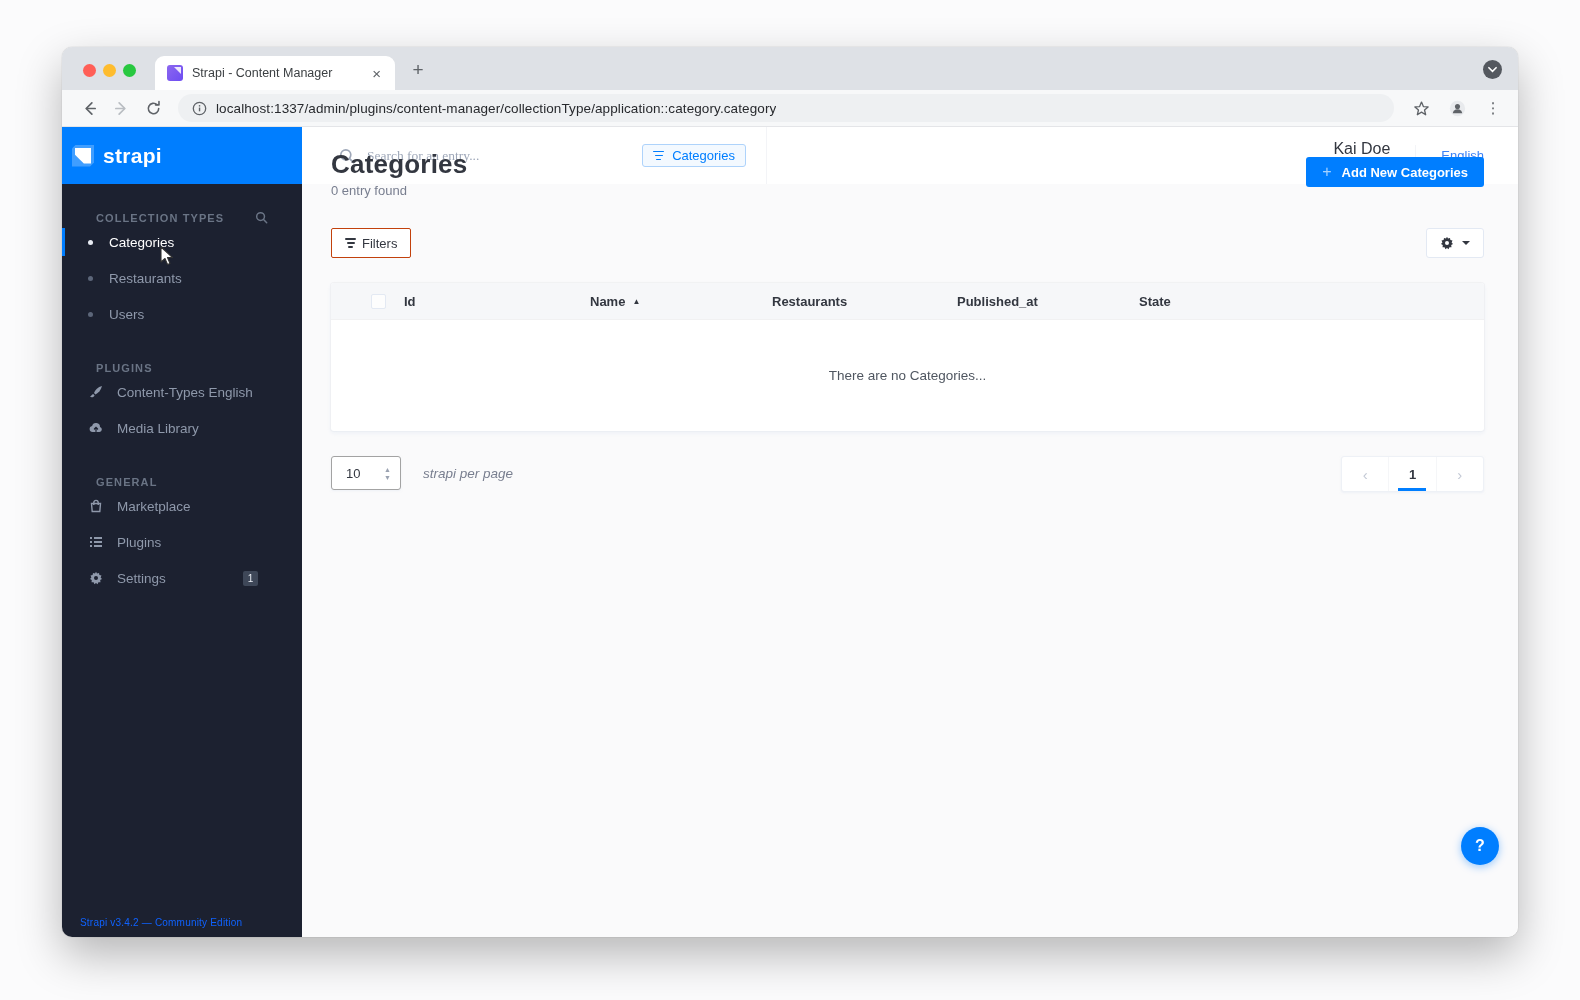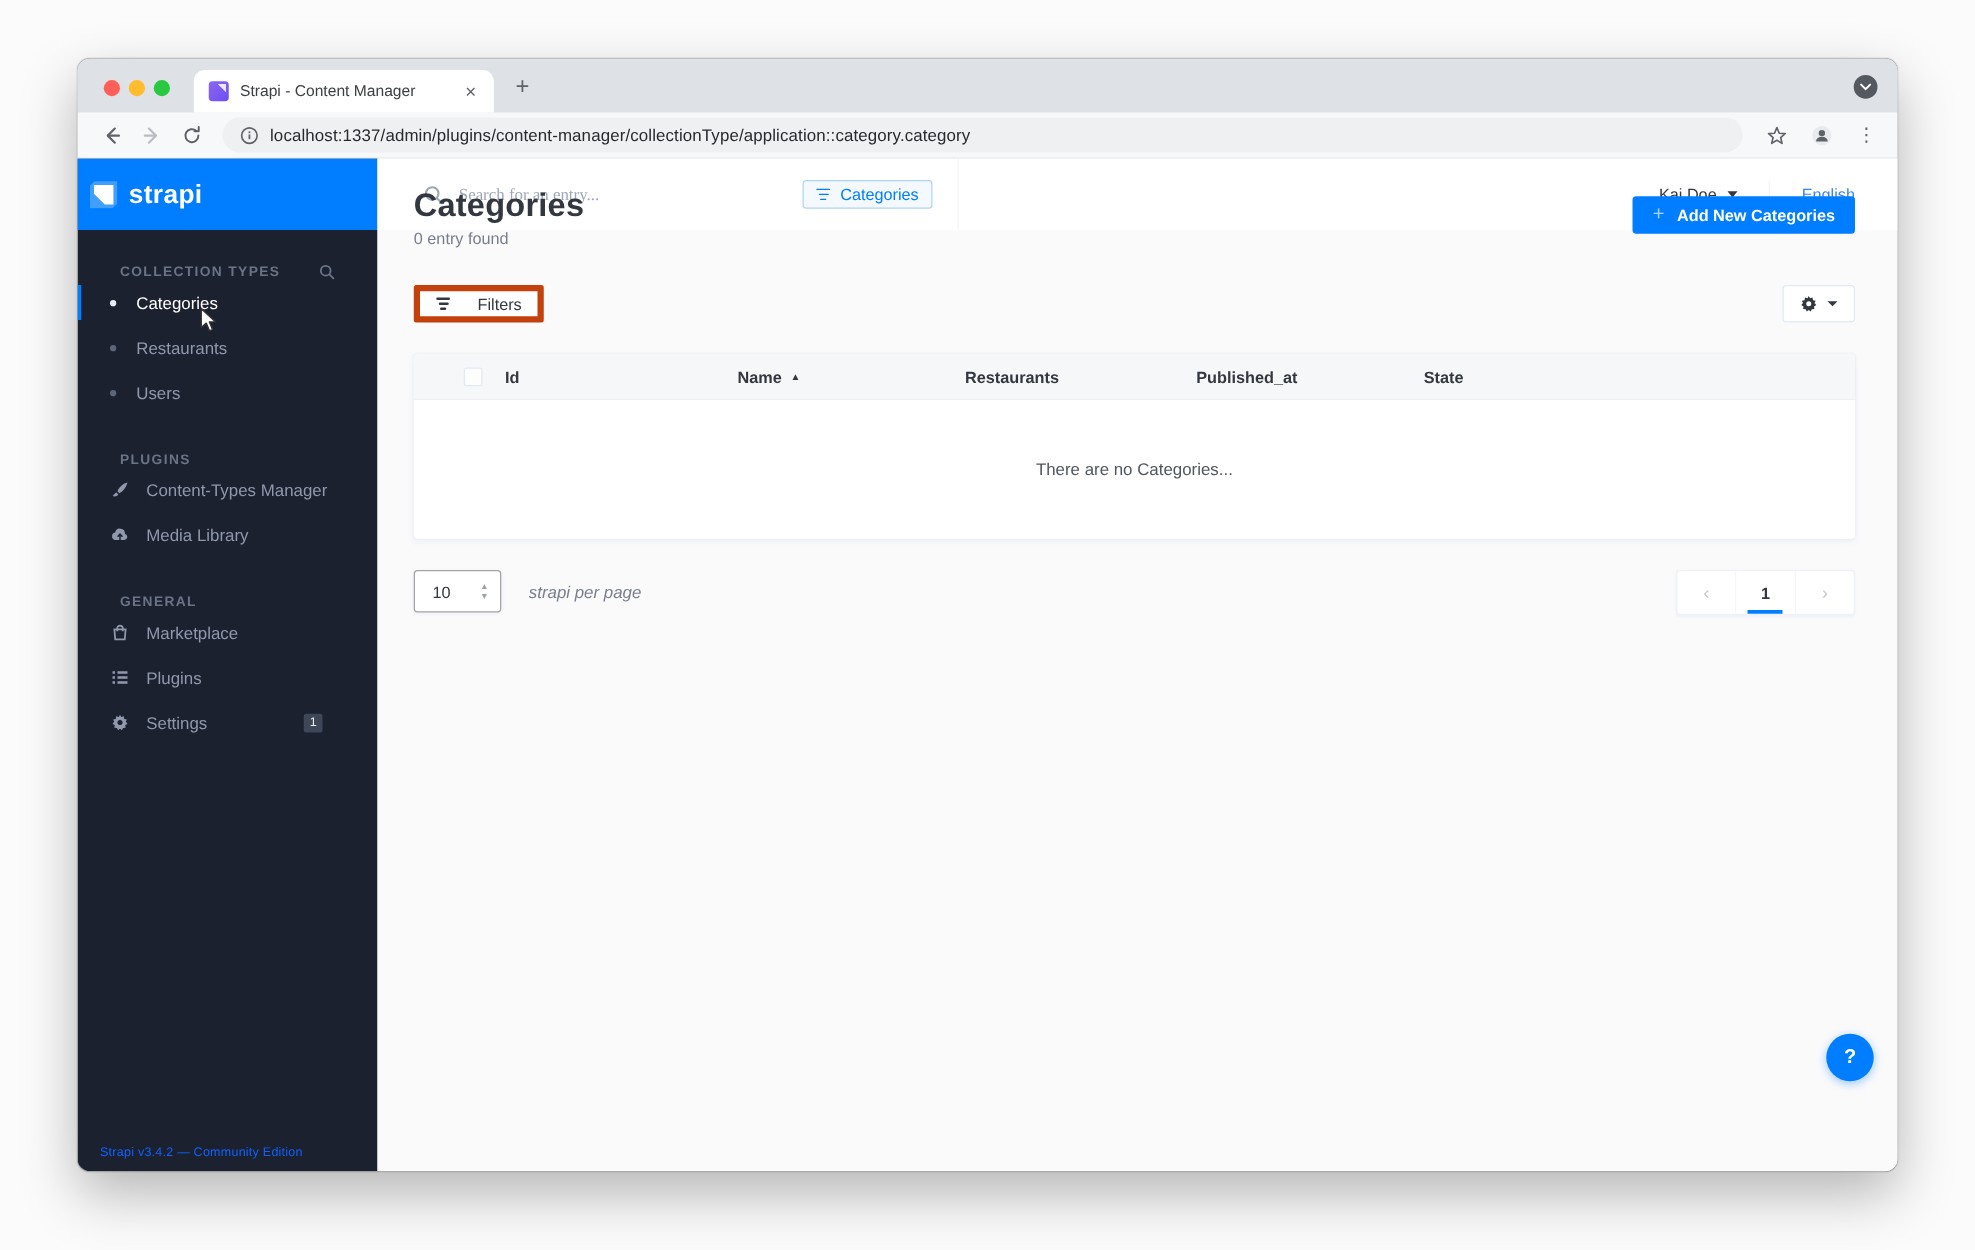--- a/index.html
+++ b/index.html
@@ -72,36 +72,36 @@
   .main { flex:1; background:#fafafb; position:relative; min-width:0; }
   .app-header { height:57px; background:#fff; display:flex; }
   .search-zone { width:465px; display:flex; align-items:center; padding:0 20px 0 37px; border-right:1px solid #f3f4f7; }
   .search-zone svg { width:16px; height:16px; flex:none; }
   .search-input { border:none; outline:none; background:transparent; flex:1; margin-left:12px;
                   font-size:13.5px; color:#333740; font-family:Liberation Serif, serif; }
   .search-input::placeholder { color:#9ea7b8; }
   .chip { height:23px; border:1px solid #aed3fb; background:#f3f9ff; border-radius:3px; color:#007eff;
           font-size:13px; display:flex; align-items:center; gap:8px; padding:0 10px; flex:none; }
   .header-right { flex:1; display:flex; align-items:center; justify-content:flex-end; padding-right:34px; }
-  .user { font-size:13px; color:#333740; display:flex; align-items:center; gap:9px; }
+  .user { font-size:16px; color:#333740; display:flex; align-items:center; gap:9px;flex-direction:column; }
   .caret-down { width:0; height:0; border-left:4.5px solid transparent; border-right:4.5px solid transparent; border-top:5px solid #333740; }
   .hdr-divider { width:1px; height:22px; background:#f3f4f7; margin:0 25px; }
   .lang { font-size:13px; color:#3b82f6; }
 
   .page-head { position:absolute; left:29px; top:22px; }
   .page-title { font-size:26px; font-weight:bold; color:#333740; letter-spacing:.2px; }
   .page-sub { font-size:13px; color:#787e8f; margin-top:3px; }
   .add-btn { position:absolute; right:34px; top:30px; height:30px; background:#007eff; border:none; border-radius:3px;
              color:#fff; font-size:13px; font-weight:bold; font-family:inherit; padding:0 16px;
              display:flex; align-items:center; gap:10px; }
   .add-plus { color:rgba(255,255,255,.65); font-size:16px; font-weight:normal; }
 
-  .filters-btn { position:absolute; left:29px; top:101px; height:30px; background:#fff; border:5px solid #c2410c;
+  .filters-btn { position:absolute; left:29px; top:101px; height:30px; background:#fff; border:1px solid #c2410c;
                  border-radius:2px; font-size:13px; color:#333740; font-family:inherit; padding:0 13px;
-                 display:flex; align-items:center; gap:22px; }
+                 display:flex; align-items:center; gap:6px; }
   .ficon { display:inline-flex; flex-direction:column; gap:2.5px; }
   .ficon i { display:block; height:1.5px; background:#333740; border-radius:1px; }
   .ficon i:nth-child(1){ width:11px; } .ficon i:nth-child(2){ width:8px; margin:0 auto; } .ficon i:nth-child(3){ width:5px; margin:0 auto; }
   .chip .ficon i { background:#007eff; }
 
   .gear-btn { position:absolute; right:34px; top:101px; height:30px; width:58px; background:#fff;
               border:1px solid #e3e9f3; border-radius:3px; display:flex; align-items:center; justify-content:center; gap:8px; }
   .gear-btn svg { width:14px; height:14px; }
   .gear-caret { width:0; height:0; border-left:4px solid transparent; border-right:4px solid transparent; border-top:4.5px solid #333740; }
 
@@ -240,21 +240,21 @@
       <div class="sec-label" style="margin-top:30px;">
         <span>PLUGINS</span>
       </div>
       <div class="side-item">
         <span class="side-icon">
           <svg viewBox="0 0 14 14">
               <path d="M13 1 C9 2 6 5 5 8 L6.5 9.5 C9.5 8 12 5 13 1 Z" fill="#8f99ab"></path>
               <path d="M4.2 9 C2.8 9.3 2.4 11 1 11.8 C2.6 12.6 5 12.2 5.6 10.4 Z" fill="#8f99ab"></path>
             </svg>
         </span>
-        <span>Content-Types Manager</span>
+        <span>Content-Types English</span>
       </div>
       <div class="side-item">
         <span class="side-icon">
           <svg viewBox="0 0 14 14">
               <path d="M3.5 11 a3 3 0 0 1 -.4 -5.95 A4 4 0 0 1 11 6.1 a2.5 2.5 0 0 1 -.5 4.9 Z" fill="#8f99ab"></path>
               <path d="M7 10.5 V6.5 M5.4 8 L7 6.3 L8.6 8" stroke="#1c2130" stroke-width="1.2" fill="none" stroke-linecap="round"></path>
             </svg>
         </span>
         <span>Media Library</span>
       </div>

